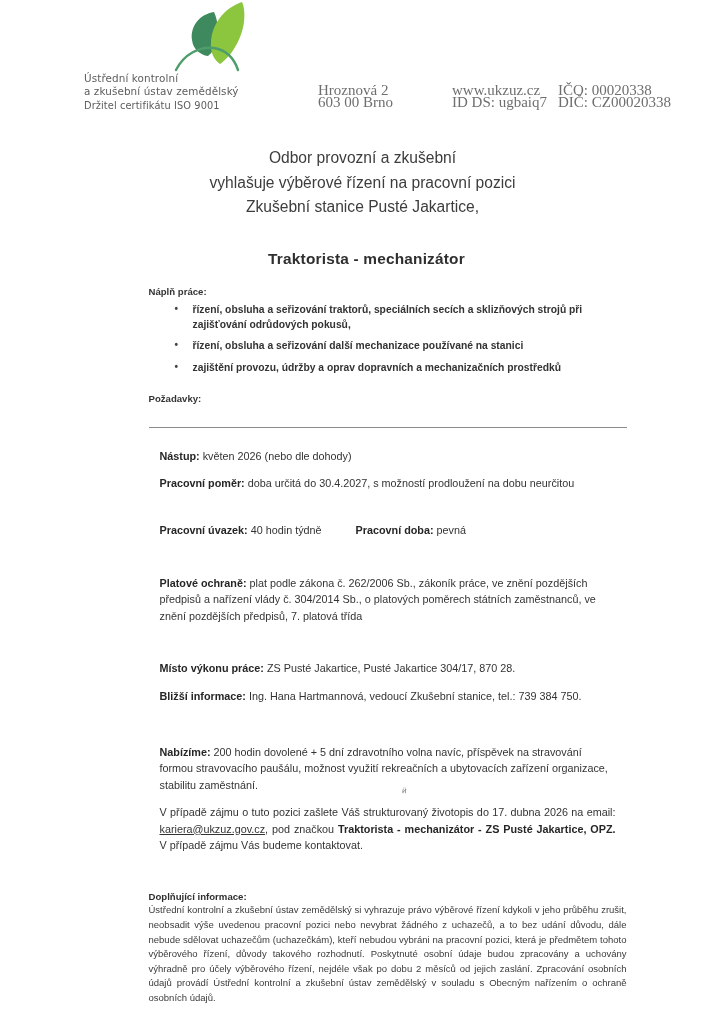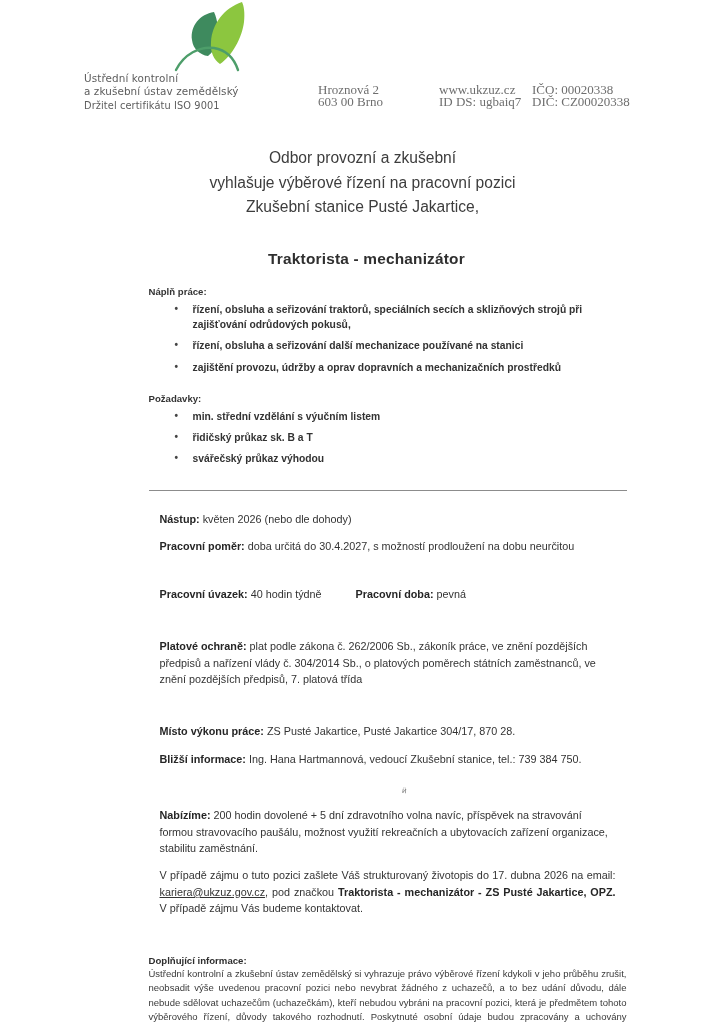--- a/index.html
+++ b/index.html
@@ -53,23 +53,23 @@
   }
   .org-name .line3 {
     font-size: 9.8px;
   }
 
   .contact {
     position: absolute;
     left: 318px;
     top: 84px;
     display: flex;
-    gap: 3px;
+    gap: 16px;
     font-family: "Liberation Serif", serif;
-    font-size: 13px;
+    font-size: 15px;
     line-height: 12.4px;
     color: #6e6e6e;
   }
   .contact .col { white-space: nowrap; }
   .contact .col.c1 { width: 118px; }
   .contact .col.c2 { width: 90px; }
   .contact .col.c3 { width: 130px; }
 
   
   .title-block {
@@ -251,25 +251,20 @@
         <li>řízení, obsluha a seřizování traktorů, speciálních secích a sklizňových strojů při zajišťování odrůdových pokusů,</li>
         <li>řízení, obsluha a seřizování další mechanizace používané na stanici</li>
         <li>zajištění provozu, údržby a oprav dopravních a mechanizačních prostředků</li>
       </ul>
     </div>
 
     <div class="spacer-12"></div>
 
     <div>
       <p class="sec-head">Požadavky:</p>
-      <ul class="bullets">
-        <li>min. střední vzdělání s výučním listem</li>
-        <li>řidičský průkaz sk. B a T</li>
-        <li>svářečský průkaz výhodou</li>
-      </ul>
     </div>
 
     <div class="spacer-18"></div>
     <hr class="rule">
     <div class="spacer-9"></div>
 
     <div>
       <p class="line">
         <b>Nástup: </b>
         <span>květen 2026 (nebo dle dohody)</span>

